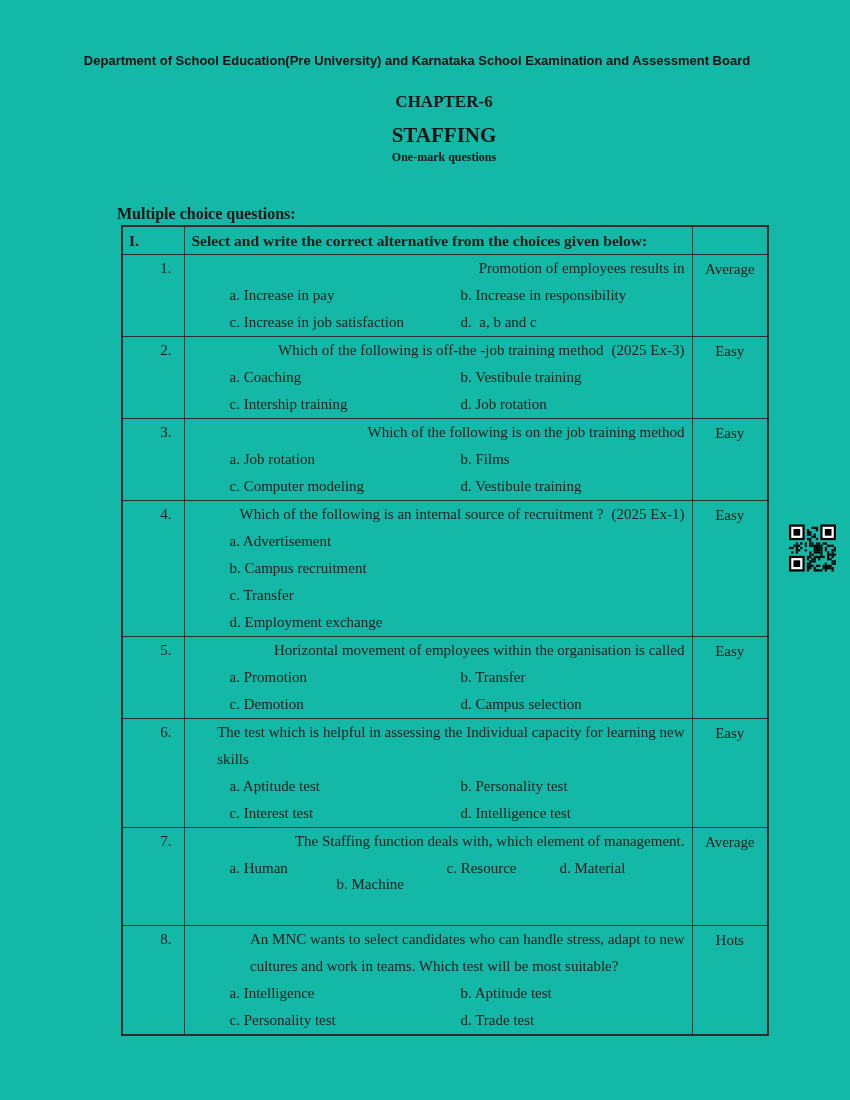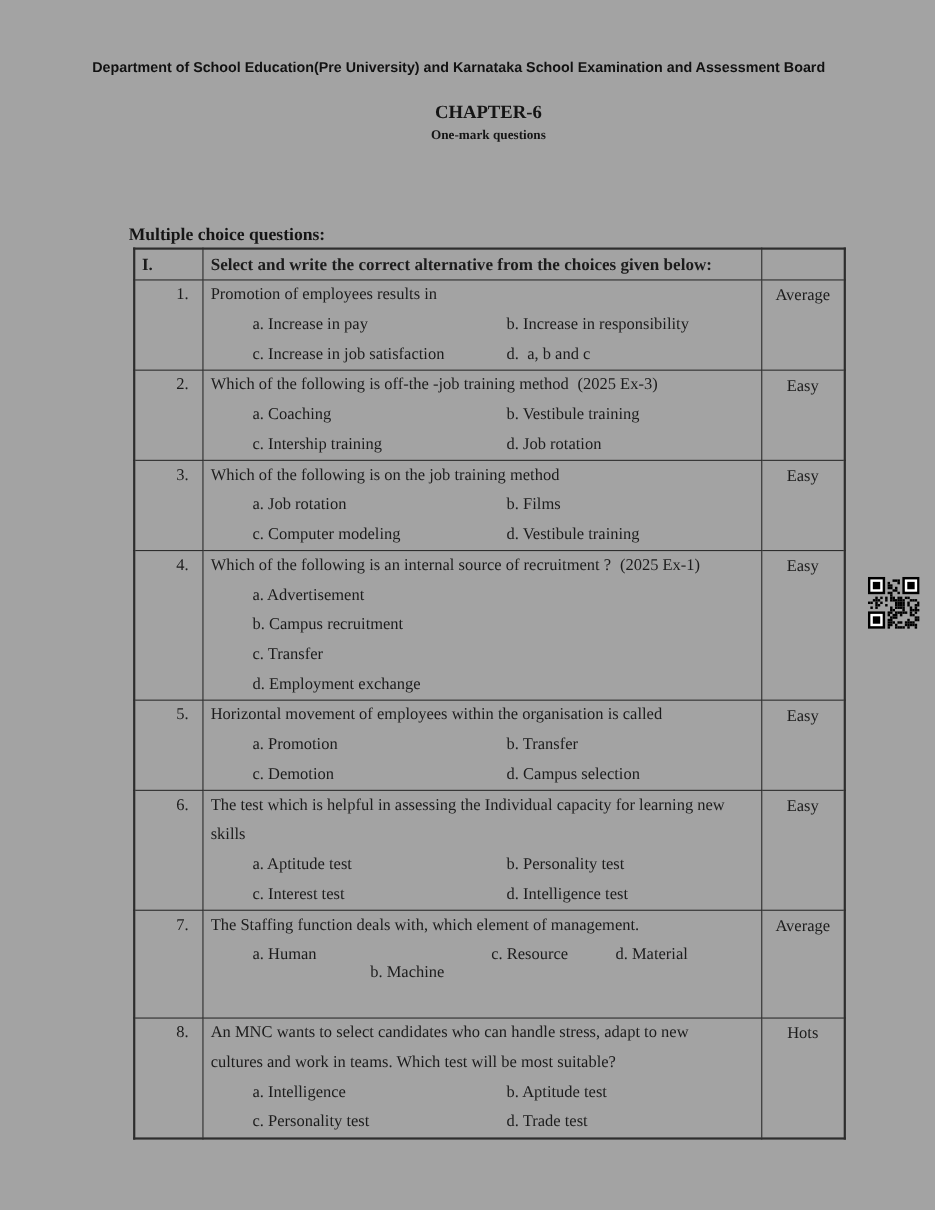--- a/index.html
+++ b/index.html
@@ -1,19 +1,19 @@
 <!DOCTYPE html>
 <html><head>
 <meta charset="utf-8">
 <style>
   html,body{margin:0;padding:0;background:#e8e8e8;}
   .page{
     position:relative;
     width:850px;height:1100px;
-    background:#a3a3a3;
+    background:#14b8a6;
     font-family:"Liberation Serif", serif;
     color:#1c1c1c;
     overflow:hidden;
     margin:0 auto;
   }
   
   .doc-header{
     position:absolute;top:53px;left:0;width:100%;
     box-sizing:border-box;padding-right:16px;
     text-align:center;
@@ -43,21 +43,21 @@
   .q-table td{
     border:1px solid #2d2d2d;
     vertical-align:top;
     font-size:15px;
   }
   .num-cell{text-align:right;padding:0 12px 0 0;line-height:27px;}
   .q-cell{padding:0 7px;}
   .diff-cell{text-align:center;line-height:27px;}
   .hdr-row .num-cell{text-align:left;padding:0 0 0 6px;font-weight:bold;font-size:15.5px;height:27px;}
   .hdr-row .q-cell{font-weight:bold;font-size:15.5px;line-height:27px;}
-  .q-first{display:flex;justify-content:flex-start;align-items:flex-start;}
+  .q-first{display:flex;justify-content:flex-end;align-items:flex-start;}
   .q-text{line-height:27px;white-space:pre-line;}
   .q-tag{line-height:27px;flex:none;padding-left:8px;}
   .opts{padding-left:38px;}
   .opt-line{display:flex;line-height:27px;}
   .opt-cell{white-space:pre-wrap;}
   .opt-line.cols2 .opt-cell:first-child{width:231px;flex:none;}
   .opt-line.cols4 .opt-cell:nth-child(1){width:107px;flex:none;}
   .opt-line.cols4 .opt-cell:nth-child(2){width:110px;flex:none;margin-top:16px;}
   .opt-line.cols4 .opt-cell:nth-child(3){width:113px;flex:none;}
   .spacer{height:27px;}
@@ -75,20 +75,21 @@
 </style>
 </head>
 <body>
 
 <div class="page">
 
   <div class="doc-header">Department of School Education(Pre University) and Karnataka School Examination and Assessment Board</div>
 
   <div class="title-block">
     <div class="chapter">CHAPTER-6</div>
+    <div class="main-title">STAFFING</div>
     <div class="subtitle">One-mark questions</div>
   </div>
 
   <div class="mcq-label">Multiple choice questions:</div>
 
   <table class="q-table">
     <colgroup>
         <col style="width:62px">
         <col style="width:508px">
         <col style="width:76px">

